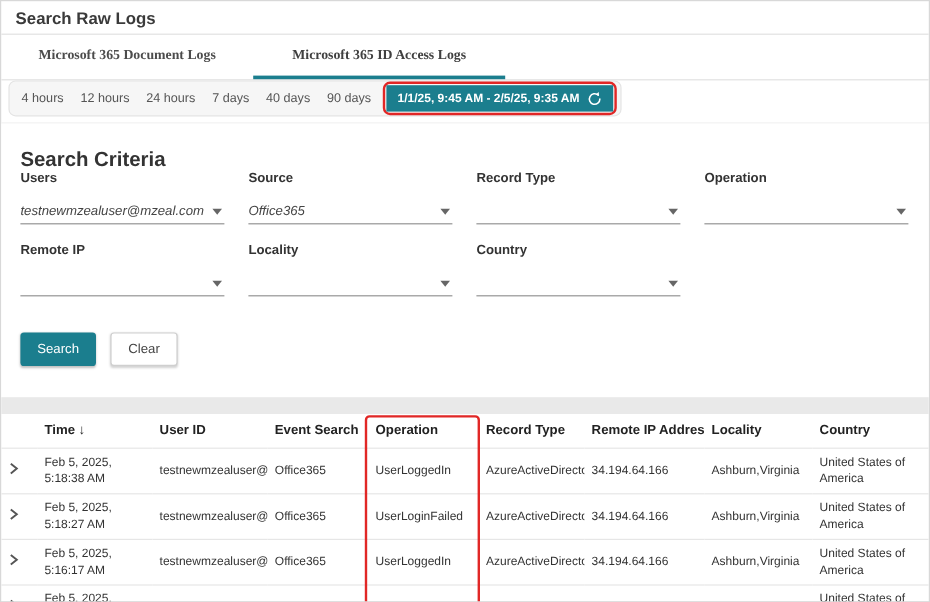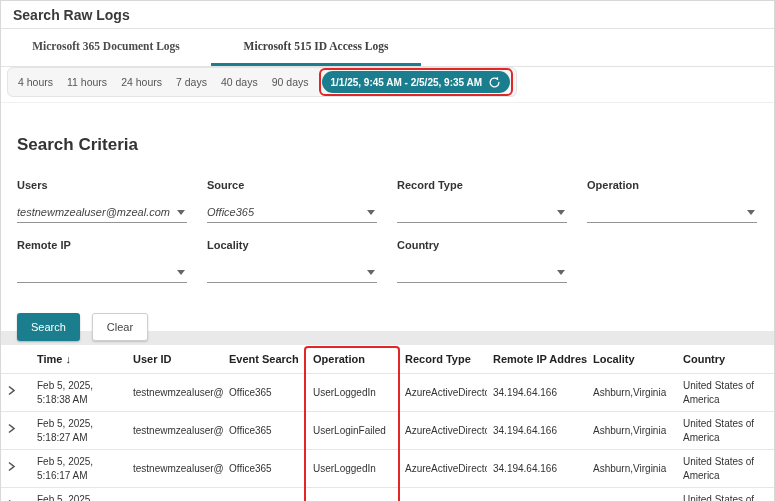--- a/index.html
+++ b/index.html
@@ -36,29 +36,29 @@
   }
   .preset-btn {
     background:none; border:none; height:100%; padding:0 7px;
     font-size:10.5px; color:#555; cursor:pointer; font-family:inherit; white-space:nowrap;
   }
   .red-wrap {
     display:inline-flex; border:2px solid #e12726; border-radius:6px; padding:1px; margin-left:3px;
   }
   .range-selected {
     display:inline-flex; align-items:center; gap:6px; height:22px;
-    background:#1b7e8e; color:#fff; border:none; border-radius:11px;
+    background:#1b7e8e; color:#fff; border:none; border-radius:0;
     font-size:10px; font-weight:700; padding:0 9px; cursor:pointer; font-family:inherit; white-space:nowrap;
   }
 
   
   .criteria { height:228px; padding:8px 16px 0 16px; background:#fff; }
-  .criteria h2 { font-size:17px; font-weight:600; color:#333; margin-top:24px; }
+  .criteria h2 { font-size:17px; font-weight:600; color:#333; margin-top:12px; }
   .fields { display:grid; grid-template-columns:repeat(4,170px); column-gap:20px; }
-  .fields.row1 { margin-top:24px; }
+  .fields.row1 { }
   .fields.row2 { margin-top:16px; }
   .field-label { font-size:11px; font-weight:700; color:#333; }
   .select {
     position:relative; margin-top:12px; height:20px;
     border-bottom:1px solid #949494; cursor:pointer;
     display:flex; align-items:flex-end; padding:0 14px 4px 0;
   }
   .select-value { font-size:11px; color:#444; white-space:nowrap; overflow:hidden;font-style:italic; }
   .caret {
     position:absolute; right:2px; bottom:7px; width:0; height:0;
@@ -97,27 +97,27 @@
 <body>
 
 <div class="app">
 
   <div class="page-header">
     <h1>Search Raw Logs</h1>
   </div>
 
   <div class="tabs">
     <button class="tab">Microsoft 365 Document Logs</button>
-    <button class="tab active">Microsoft 515 ID Access Logs</button>
+    <button class="tab active">Microsoft 365 ID Access Logs</button>
   </div>
 
   <div class="timebar">
     <div class="range-group">
       <button class="preset-btn">4 hours</button>
-      <button class="preset-btn">11 hours</button>
+      <button class="preset-btn">12 hours</button>
       <button class="preset-btn">24 hours</button>
       <button class="preset-btn">7 days</button>
       <button class="preset-btn">40 days</button>
       <button class="preset-btn">90 days</button>
       <span class="red-wrap">
         <button class="range-selected">
           <span>1/1/25, 9:45 AM - 2/5/25, 9:35 AM</span>
           <span style="display:inline-flex;">
             <svg width="13" height="13" viewBox="0 0 16 16">
               <path d="M13.4 8a5.4 5.4 0 1 1-1.7-3.9" fill="none" stroke="#ffffff" stroke-width="1.6" stroke-linecap="round"></path>

